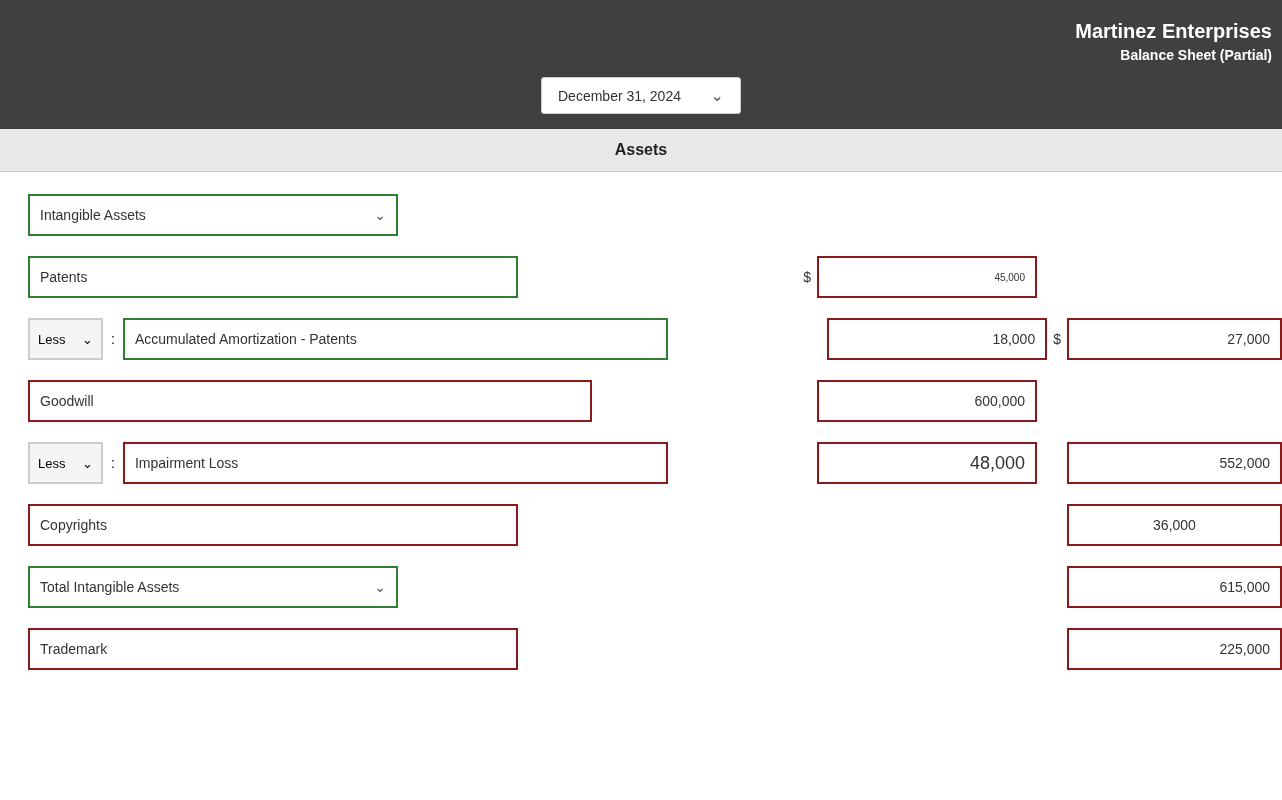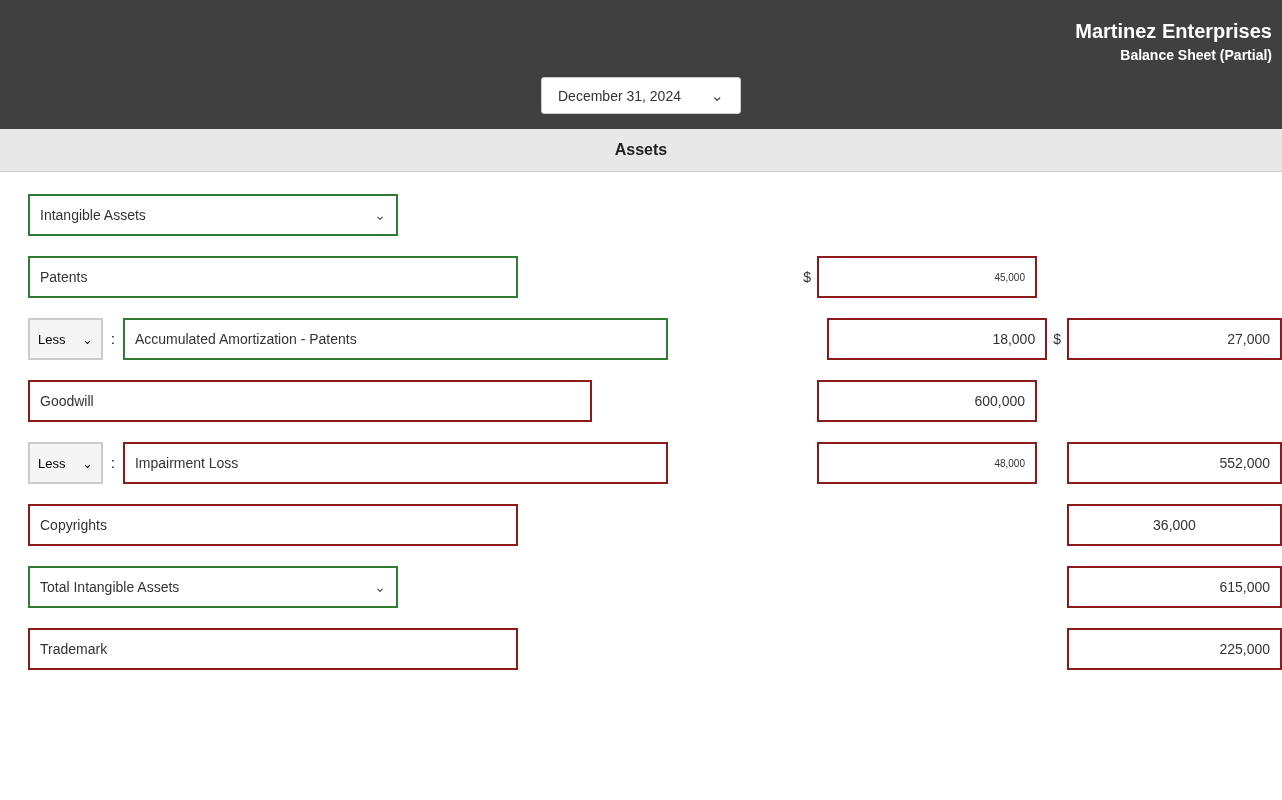--- a/index.html
+++ b/index.html
@@ -246,21 +246,21 @@
           <span>Less</span>
           <span class="chev">⌄</span>
         </div>
         <span style="padding: 0 8px; font-size:14px;">:</span>
         <div class="field-input" style="flex:1; border:2px solid #8b1a1a;">
           <span>Impairment Loss</span>
         </div>
       </div>
       <div style="flex:1;"></div>
       <div style="display:flex; align-items:center;">
-        <div style="width: 220px; border: 2px solid rgb(139, 26, 26); background: white; height: 42px; display: flex; align-items: center; justify-content: flex-end; padding: 4px 10px; font-size: 10px; color: rgb(51, 51, 51);" class="amount-box">
+        <div style="width: 220px; border: 2px solid rgb(139, 26, 26); background: white; height: 42px; display: flex; align-items: center; justify-content: flex-end; padding: 4px 10px; font-size: 18px; color: rgb(51, 51, 51);" class="amount-box">
           <span>48,000</span>
         </div>
         <div style="width:30px;"></div>
         <div style="width: 215px; border: 2px solid rgb(139, 26, 26); background: white; height: 42px; display: flex; align-items: center; justify-content: flex-end; padding: 4px 10px; font-size: 14px; color: rgb(51, 51, 51);" class="amount-box">
           <span>552,000</span>
         </div>
       </div>
     </div>
 
     <div class="flex-row">

